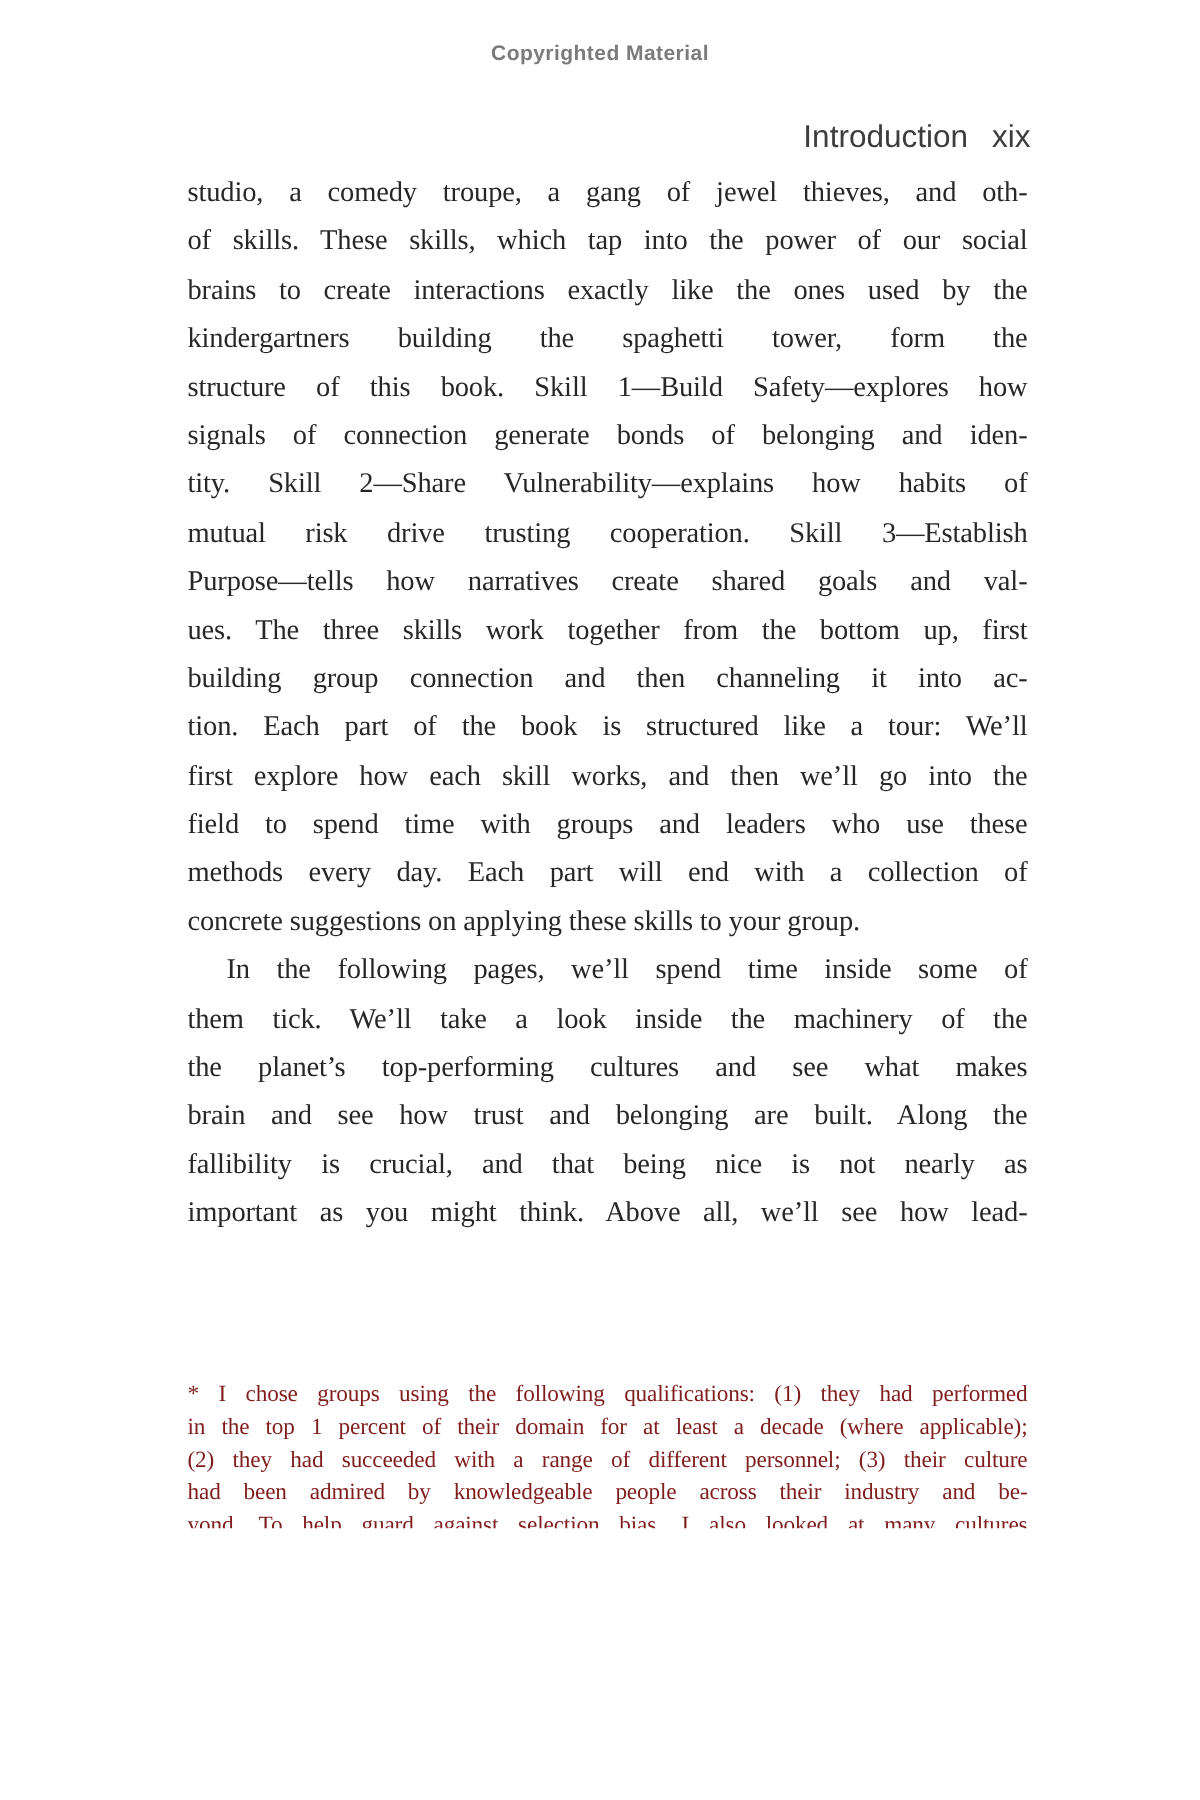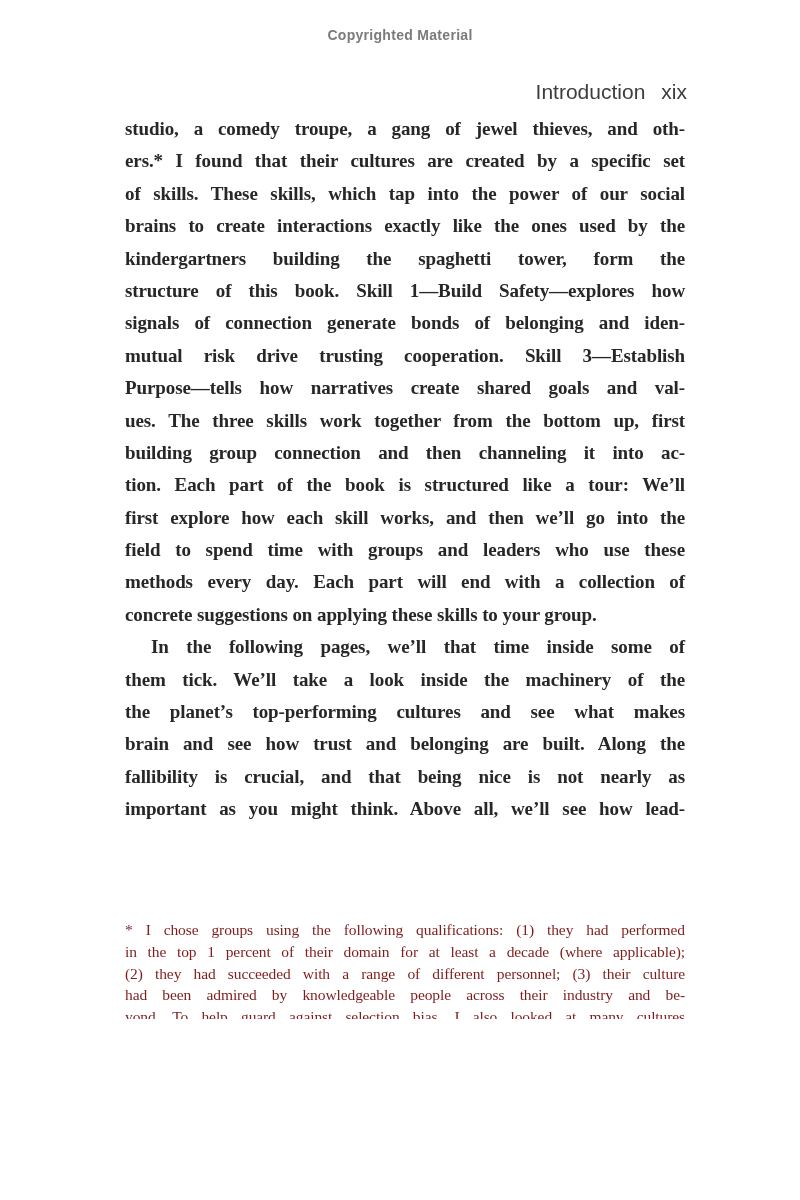--- a/index.html
+++ b/index.html
@@ -48,21 +48,20 @@
     color: #272727;
     letter-spacing: -0.1px;
   }
   .line {
     height: 32.4px;
     line-height: 32.4px;
     text-align: justify;
     text-align-last: justify;
     white-space: normal;
     overflow: visible;
-    font-weight: bold;
   }
   .line.para-end {
     text-align-last: left;
   }
   .line.indent-first {
     text-indent: 26px;
   }
   .footnote {
     position: absolute;
     left: 125px;
@@ -90,37 +89,37 @@
 
   <div class="copyright-banner copyright-top">Copyrighted Material</div>
 
   <div class="running-header">
     <span>Introduction</span>
     <span>xix</span>
   </div>
 
   <div class="body-text">
     <div class="line">studio, a comedy troupe, a gang of jewel thieves, and oth-</div>
-    <div class="line">ers.* I found that their cultures are created by a specific set</div>
     <div class="line">of skills. These skills, which tap into the power of our social</div>
     <div class="line">brains to create interactions exactly like the ones used by the</div>
     <div class="line">kindergartners building the spaghetti tower, form the</div>
     <div class="line">structure of this book. Skill 1—Build Safety—explores how</div>
     <div class="line">signals of connection generate bonds of belonging and iden-</div>
+    <div class="line">tity. Skill 2—Share Vulnerability—explains how habits of</div>
     <div class="line">mutual risk drive trusting cooperation. Skill 3—Establish</div>
     <div class="line">Purpose—tells how narratives create shared goals and val-</div>
     <div class="line">ues. The three skills work together from the bottom up, first</div>
     <div class="line">building group connection and then channeling it into ac-</div>
     <div class="line">tion. Each part of the book is structured like a tour: We’ll</div>
     <div class="line">first explore how each skill works, and then we’ll go into the</div>
     <div class="line">field to spend time with groups and leaders who use these</div>
     <div class="line">methods every day. Each part will end with a collection of</div>
     <div class="line para-end">concrete suggestions on applying these skills to your group.</div>
 
-    <div class="line indent-first">In the following pages, we’ll that time inside some of</div>
+    <div class="line indent-first">In the following pages, we’ll spend time inside some of</div>
     <div class="line">them tick. We’ll take a look inside the machinery of the</div>
     <div class="line">the planet’s top-performing cultures and see what makes</div>
     <div class="line">brain and see how trust and belonging are built. Along the</div>
     <div class="line">fallibility is crucial, and that being nice is not nearly as</div>
     <div class="line">important as you might think. Above all, we’ll see how lead-</div>
   </div>
 
   <div class="footnote">
     <div class="fn-line">*  I chose groups using the following qualifications: (1) they had performed</div>
     <div class="fn-line">in the top 1 percent of their domain for at least a decade (where applicable);</div>

